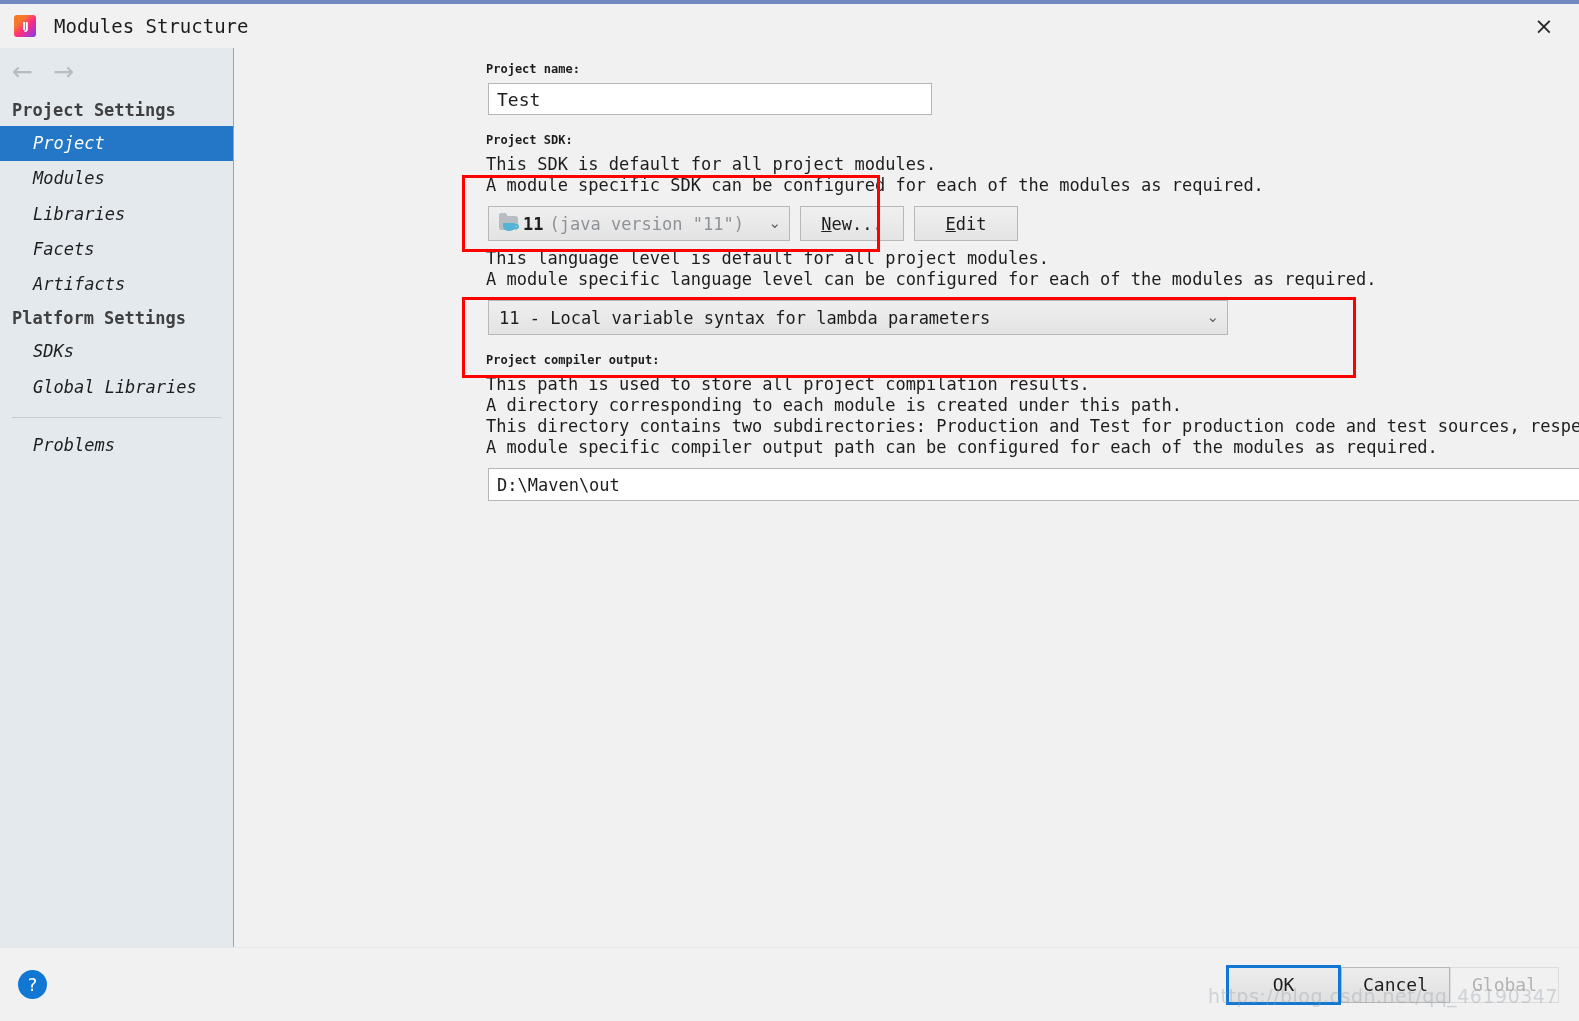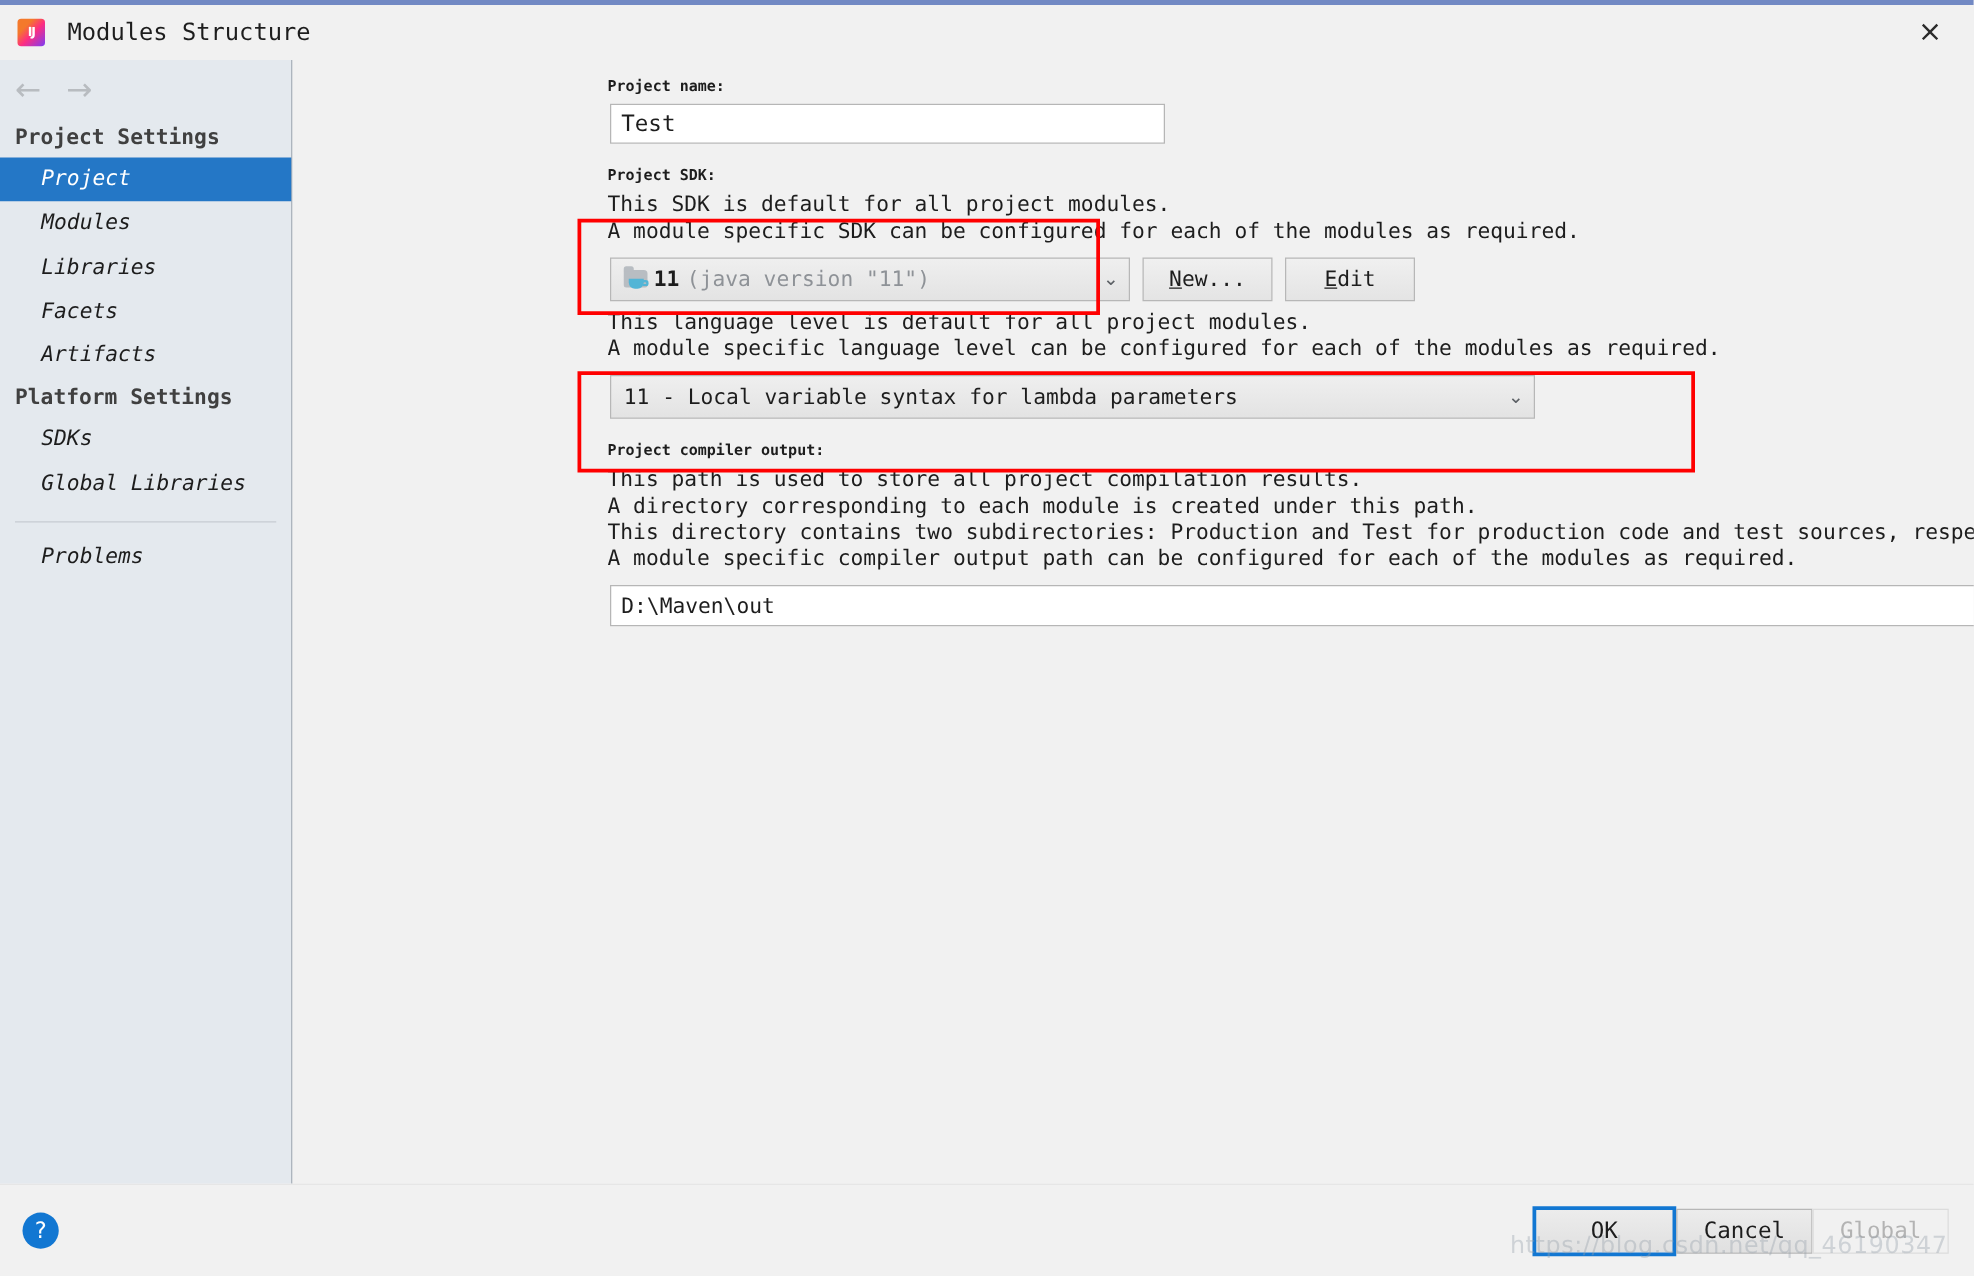--- a/index.html
+++ b/index.html
@@ -183,21 +183,21 @@
     border: 1px solid #b7b7b7;
     box-sizing: border-box;
     display: flex;
     align-items: center;
     padding: 0 8px 0 10px;
     font-size: 17px;
     color: #1d1d1d;
     cursor: pointer;
     position: relative;
   }
-  .combo.sdk { width: 416px; }
+  .combo.sdk { width: 302px; }
   .combo.lang { width: 740px; margin-left: 254px; }
   .combo .chevron {
     margin-left: auto;
     color: #5c6065;
     font-size: 15px;
     font-family: "DejaVu Sans", sans-serif;
     line-height: 1;
     padding-left: 10px;
   }
   .sdk-icon {

